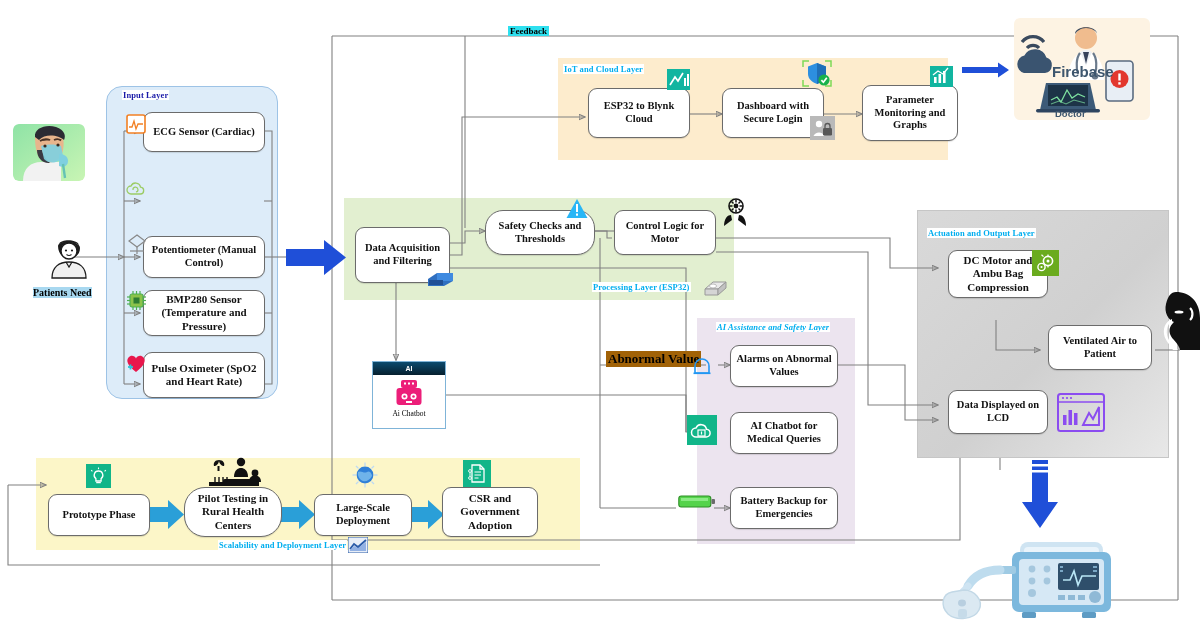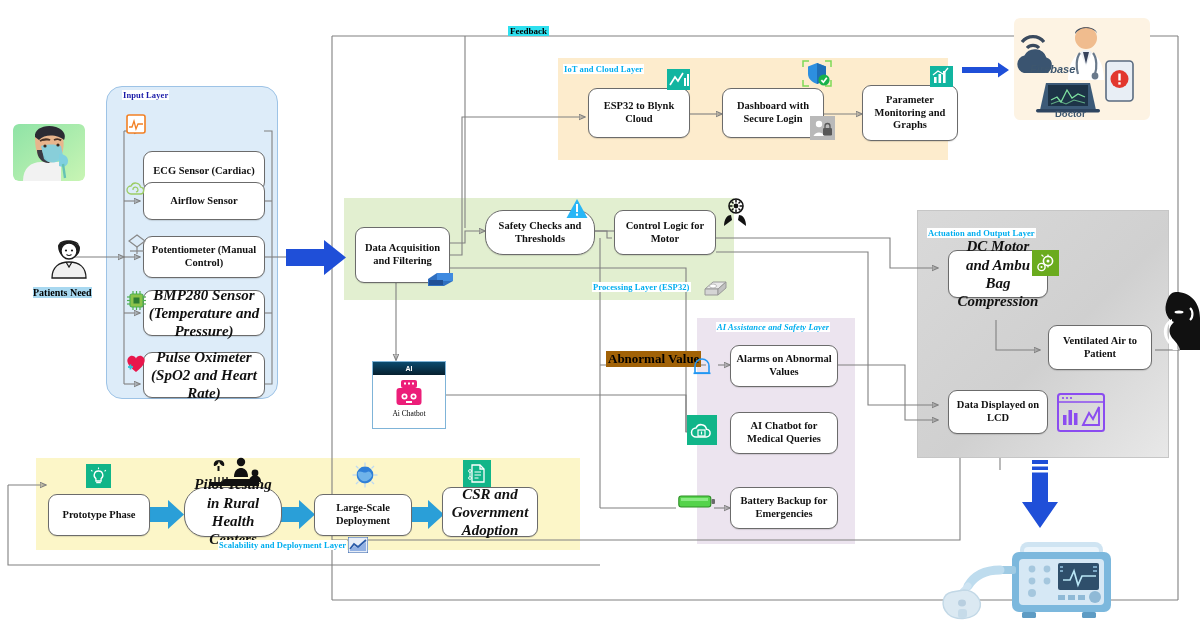--- a/index.html
+++ b/index.html
@@ -28,21 +28,21 @@
   #scale-layer{left:36px;top:458px;width:544px;height:92px;
       background:#fcf6c8;border:none;}
 
   
   .node{position:absolute;box-sizing:border-box;background:#ffffff;
       border:1.3px solid #6b6b6b;border-radius:9px;
       display:flex;align-items:center;justify-content:center;text-align:center;
       font-family:"Liberation Serif",serif;font-weight:bold;color:#111;
       font-size:10.5px;line-height:1.22;padding:2px 4px;z-index:5;
       box-shadow:0 1px 1px rgba(0,0,0,.12);}
-  .node.sm{font-size:15px;font-style:italic;}
+  .node.sm{font-size:11px;}
 
   
   #wires{position:absolute;left:0;top:0;width:1200px;height:621px;z-index:2;}
   #wires line,#wires path,#wires polyline{stroke:#808080;stroke-width:1.1;fill:none;}
 
   
   .bigarrow{position:absolute;z-index:4;}
 
   
   .edge-label{position:absolute;font-family:"Liberation Serif",serif;
@@ -145,22 +145,21 @@
     <polyline points="1000,458 1000,470"></polyline>
     <polyline points="960,458 960,540 332,540"></polyline>
 
     <polyline points="8,485 8,565 600,565"></polyline>
     <polyline points="8,485 46,485" marker-end="url(#ah)"></polyline>
   </svg>
 
   <div class="layer" id="input-layer"></div>
   <div class="layer-label navy" style="left:122px;top:90px;">Input Layer</div>
 
-  <div class="node" style="left:143px;top:112px;width:122px;height:40px;margin-top:39px;">ECG Sensor (Cardiac)</div>
-  <div class="node" style="left:143px;top:182px;width:122px;height:38px;">Airflow Sensor</div>
+  <div class="node" style="left:143px;top:112px;width:122px;height:40px;">ECG Sensor (Cardiac)</div>
   <div class="node" style="left:143px;top:236px;width:122px;height:42px;">Potentiometer (Manual Control)</div>
   <div class="node sm" style="left:143px;top:290px;width:122px;height:46px;">BMP280 Sensor (Temperature and Pressure)</div>
   <div class="node sm" style="left:143px;top:352px;width:122px;height:46px;">Pulse Oximeter (SpO2 and Heart Rate)</div>
 
   <div class="ico" style="left:126px;top:114px;">
     <svg width="20" height="20">
         <rect x="1" y="1" width="18" height="18" rx="2" fill="#fff" stroke="#f28024" stroke-width="1.6"></rect>
       <polyline points="3,13 6,13 8,7 10,15 12,10 17,10" fill="none" stroke="#f28024" stroke-width="1.3"></polyline>
       </svg>
   </div>
@@ -563,22 +562,22 @@
       <circle cx="105.5" cy="61" r="9" fill="#e2372e"></circle>
       <rect x="104.3" y="55.5" width="2.4" height="7" fill="#fff"></rect>
       <rect x="104.3" y="64.2" width="2.4" height="2.4" fill="#fff"></rect>
       <path d="M26,92 L32,65 L76,65 L82,92 z" fill="#3c5a78"></path>
       <rect x="34" y="67" width="40" height="21" fill="#1d3347"></rect>
       <polyline points="37,82 43,79 47,84 53,72 58,80 64,76 71,79" fill="none" stroke="#7ee0a0" stroke-width="1.3"></polyline>
       <polyline points="37,86 45,83 52,86 60,82 71,85" fill="none" stroke="#7ee0a0" stroke-width="1.1" opacity=".7"></polyline>
       <rect x="22" y="91" width="64" height="3.5" rx="1.7" fill="#2e4560"></rect>
       </svg>
   </div>
-  <div style="position:absolute;left:1030px;top:63px;z-index:9;font-family:'Liberation Sans',sans-serif;
-       font-weight:bold;font-size:11px;color:#3d566e;font-style:italic;">Firebase</div>
+  <div style="position:absolute;left:1052px;top:63px;z-index:9;font-family:'Liberation Sans',sans-serif;
+       font-weight:bold;font-size:15px;color:#3d566e;">Firebase</div>
   <div style="position:absolute;left:1055px;top:108px;z-index:9;font-family:'Liberation Sans',sans-serif;
        font-weight:bold;font-size:9.5px;color:#3d566e;">Doctor</div>
 
   <div class="pic" style="left:1160px;top:288px;width:40px;height:86px;">
     <svg width="40" height="86">
       <path d="M16,4 C30,4 40,14 40,30 L40,62 L20,62 C18,54 12,52 10,46 C8,40 12,36 14,34 C8,32 4,24 6,16 C8,8 11,4 16,4 z" fill="#111"></path>
       <path d="M12,33 C8,35 5,43 8,50 C10,55 15,57 18,62 L13,62 C10,56 5,53 4,46 C3,38 7,33 12,31 z" fill="#fff"></path>
       <ellipse cx="19" cy="24" rx="4.5" ry="1.6" fill="#fff"></ellipse>
       <path d="M30,20 a5,7 0 0 1 0,12" fill="none" stroke="#fff" stroke-width="2.2"></path>
       </svg>

